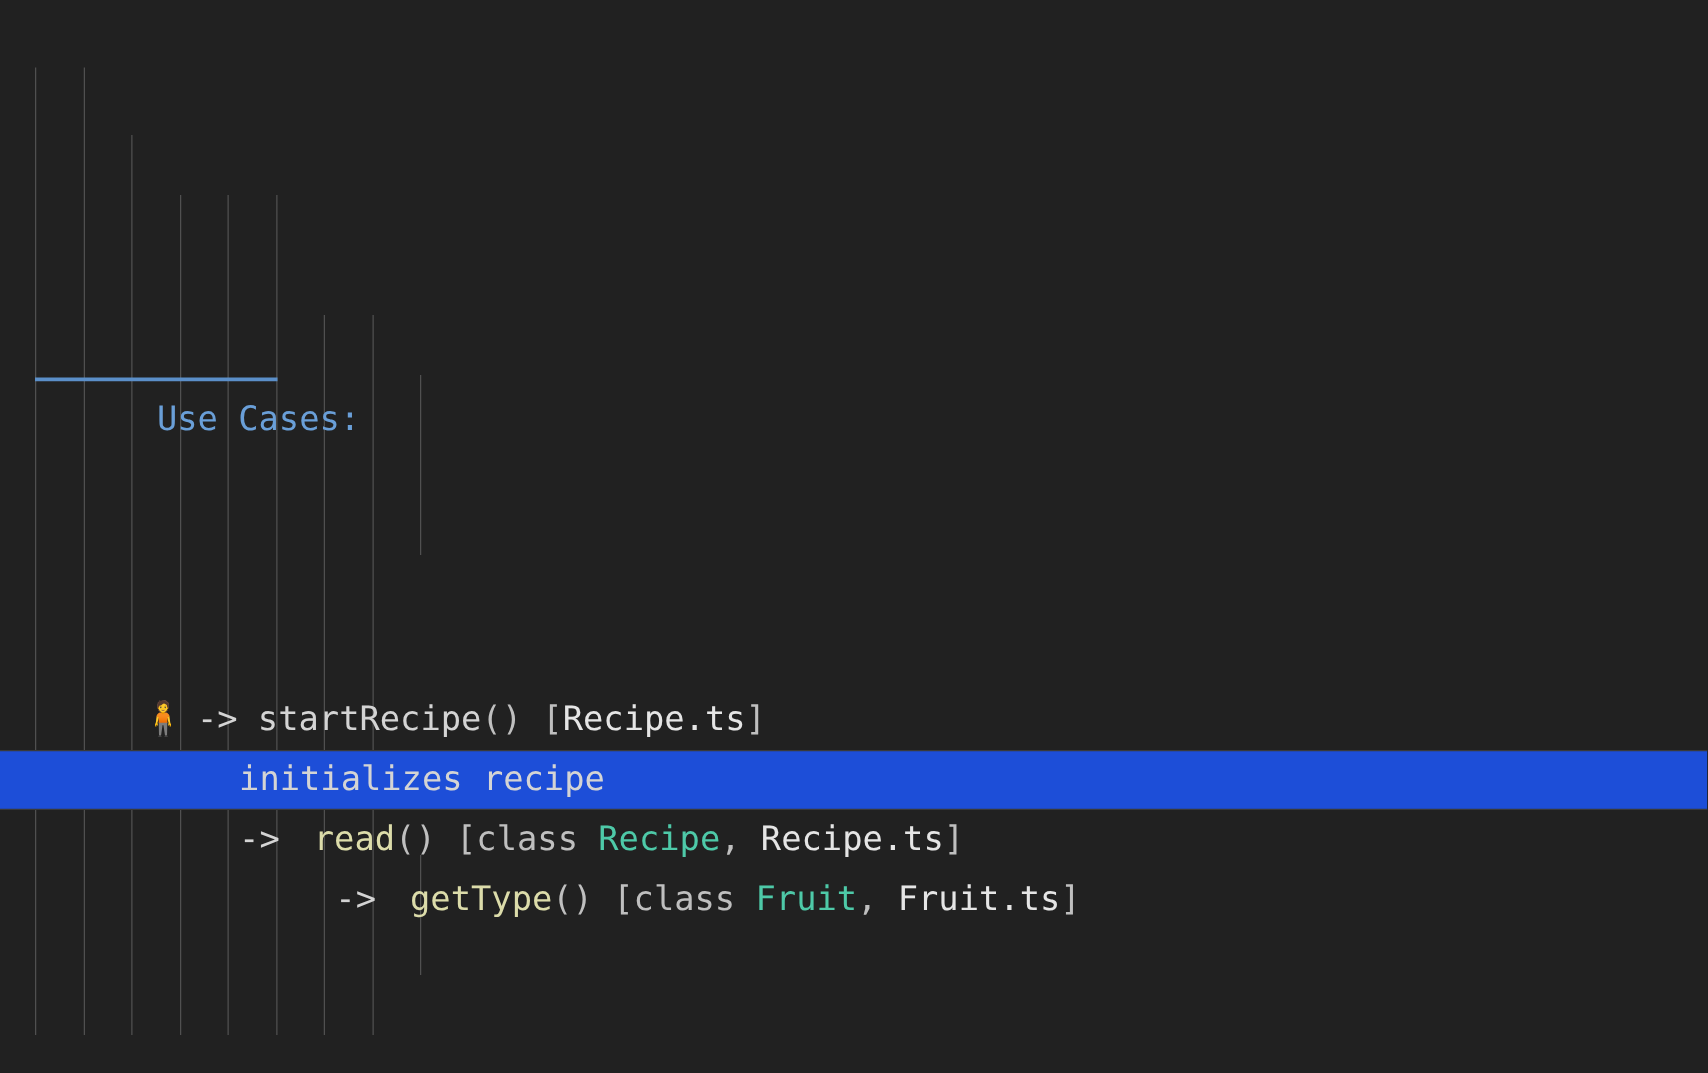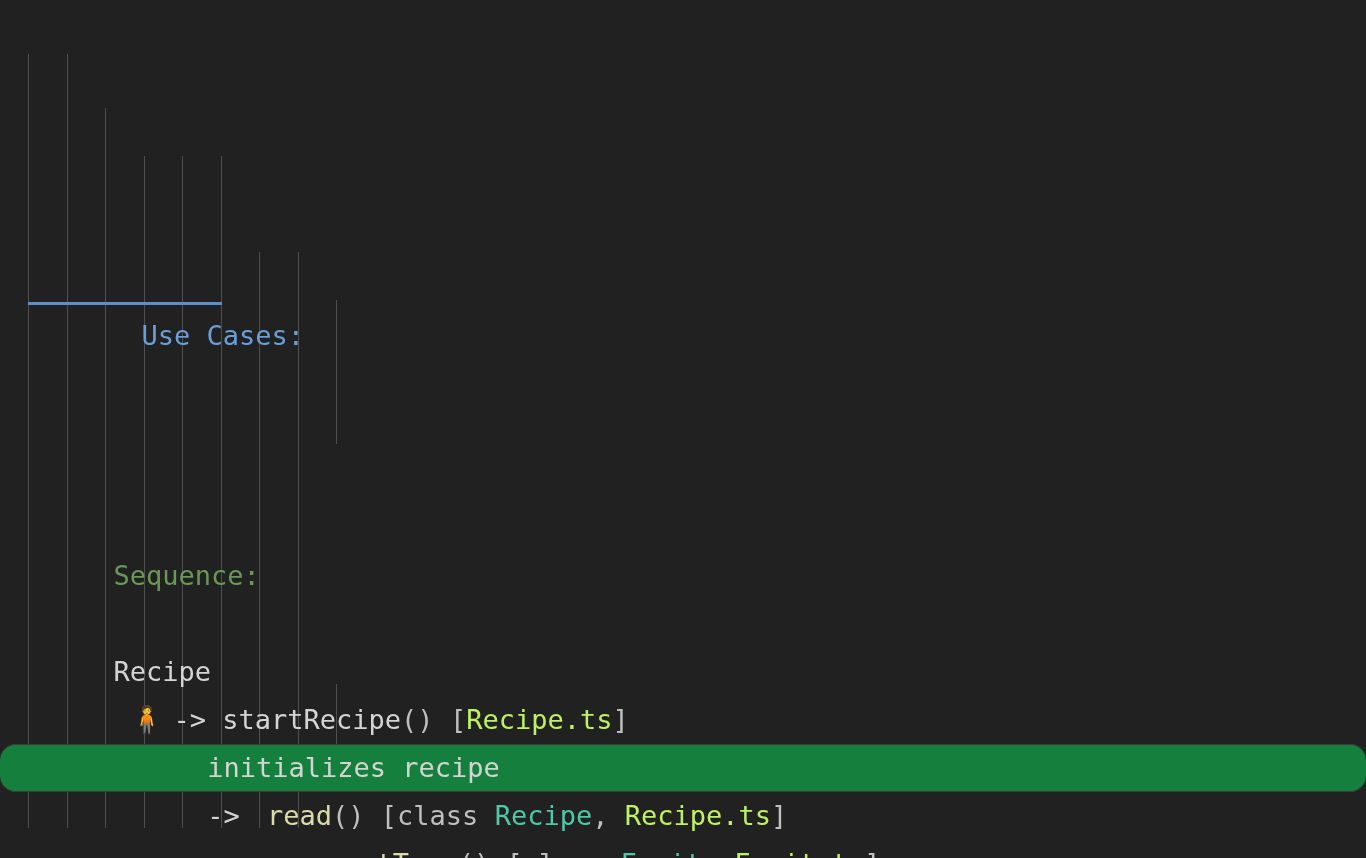--- a/index.html
+++ b/index.html
@@ -50,48 +50,47 @@
     left: 0; top: 0;
     width: 1366px;
     z-index: 3;
     white-space: pre;
   }
   .line {
     position: relative;
     height: 48px;
     line-height: 48px;
     white-space: pre;
-    padding-left: 16px;
+    padding-left: 0;
   }
   .line.clipped-top {
     height: 12px;
     line-height: 48px;
     overflow: hidden;
     margin-top: -36px;
   }
   .line.highlight {
-    background: #15803d;
+    background: #1d4ed8;
     box-shadow: inset 0 1px 0 #3a3a3a, inset 0 -1px 0 #3a3a3a;
     z-index: 2;
-    border-radius: 16px;
   }
 
   
   .t-head      { color: #6a9fd8; }
   .t-underline {
     position: absolute;
     height: 3px;
     background: #5b8fc9;
   }
   .t-seq   { color: #6a9955; }
   .t-plain { color: #d4d4d4; }
   .t-dim   { color: #bfbfbf; }
   .t-method{ color: #dcdcaa; margin-left: 11px; }
   .t-class { color: #4ec9a8; }
-  .t-file  { color: #bef264; }
+  .t-file  { color: #e5e5e5; }
   .t-arrow { color: #d4d4d4; }
   .emoji   {
     display: inline-block;
     width: 27px;
     text-align: center;
     vertical-align: baseline;
   }
 </style>
 </head>
 <body>
@@ -115,24 +114,18 @@
 
     <div class="line clipped-top">
       
     </div>
 
     <div class="line" style="position:relative;">
       <span class="t-head" style="margin-left:28px;">Use Cases:</span>
       <span class="t-underline" style="left:28px; width:194px; bottom:7px;"></span>
     </div>
 
-    <div class="line">
-      <span style="display:inline-block;width:67px;"></span>
-      <span class="t-seq">Sequence:</span>
-      <span class="t-plain"> </span>
-      <span class="t-plain">Recipe</span>
-    </div>
 
     
     <div id="lines-host"><div class="line"><span style="display: inline-block; width: 114.25px;"></span><span class="emoji">🧍</span><span class="t-plain"> </span><span class="t-arrow">-&gt;</span><span class="t-plain"> </span><span class="t-plain">startRecipe</span><span class="t-dim">()</span><span class="t-dim"> [</span><span class="t-file">Recipe.ts</span><span class="t-dim">]</span></div><div class="line highlight"><span style="display: inline-block; width: 191.25px;"></span><span class="t-plain">initializes recipe</span></div><div class="line"><span style="display: inline-block; width: 191.25px;"></span><span class="t-arrow">-&gt;</span><span class="t-plain"> </span><span class="t-method">read</span><span class="t-dim">()</span><span class="t-dim"> [class </span><span class="t-class">Recipe</span><span class="t-dim">, </span><span class="t-file">Recipe.ts</span><span class="t-dim">]</span></div><div class="line"><span style="display: inline-block; width: 268.25px;"></span><span class="t-arrow">-&gt;</span><span class="t-plain"> </span><span class="t-method">getType</span><span class="t-dim">()</span><span class="t-dim"> [class </span><span class="t-class">Fruit</span><span class="t-dim">, </span><span class="t-file">Fruit.ts</span><span class="t-dim">]</span></div></div>
 
   </div>
 </div>
 
 </body></html>

